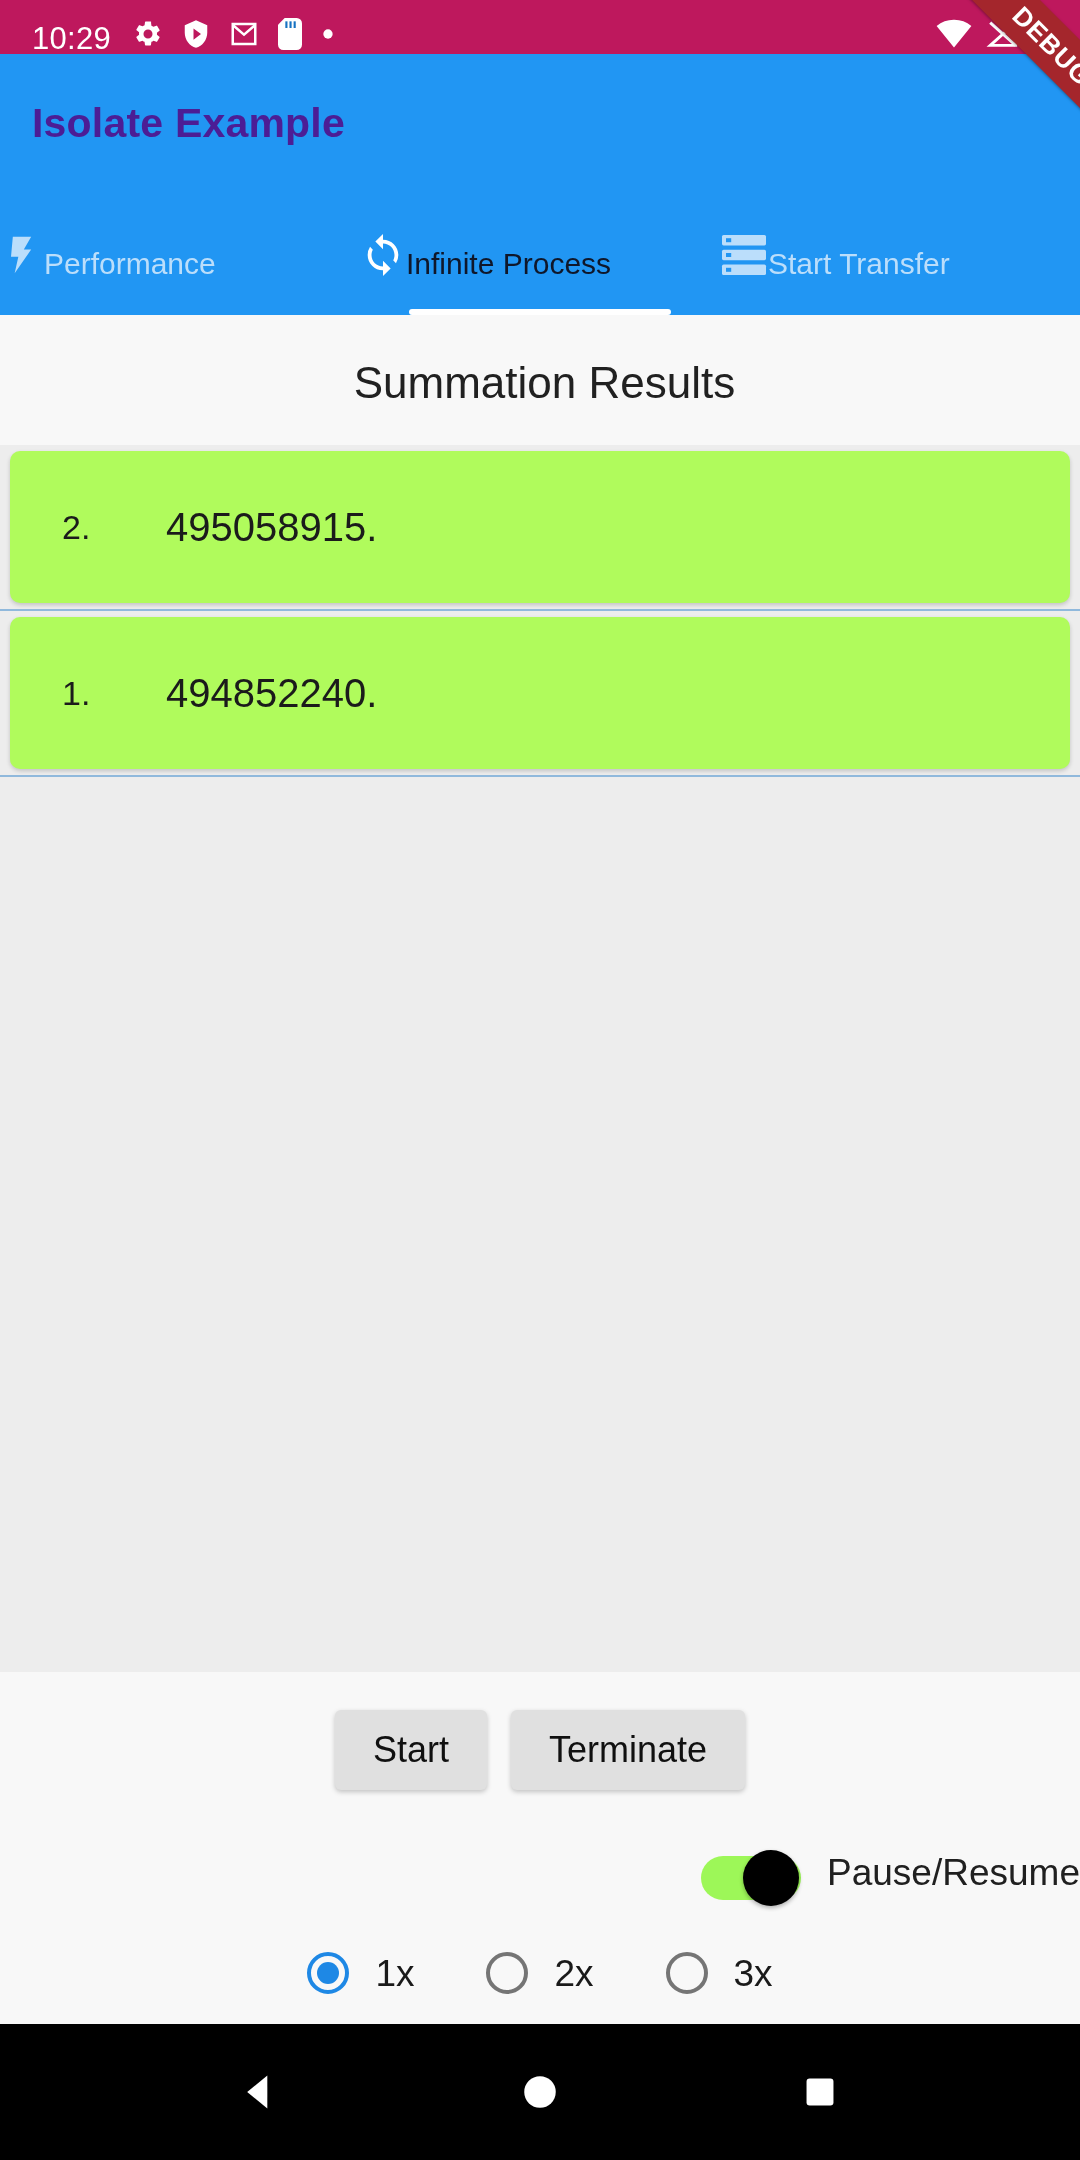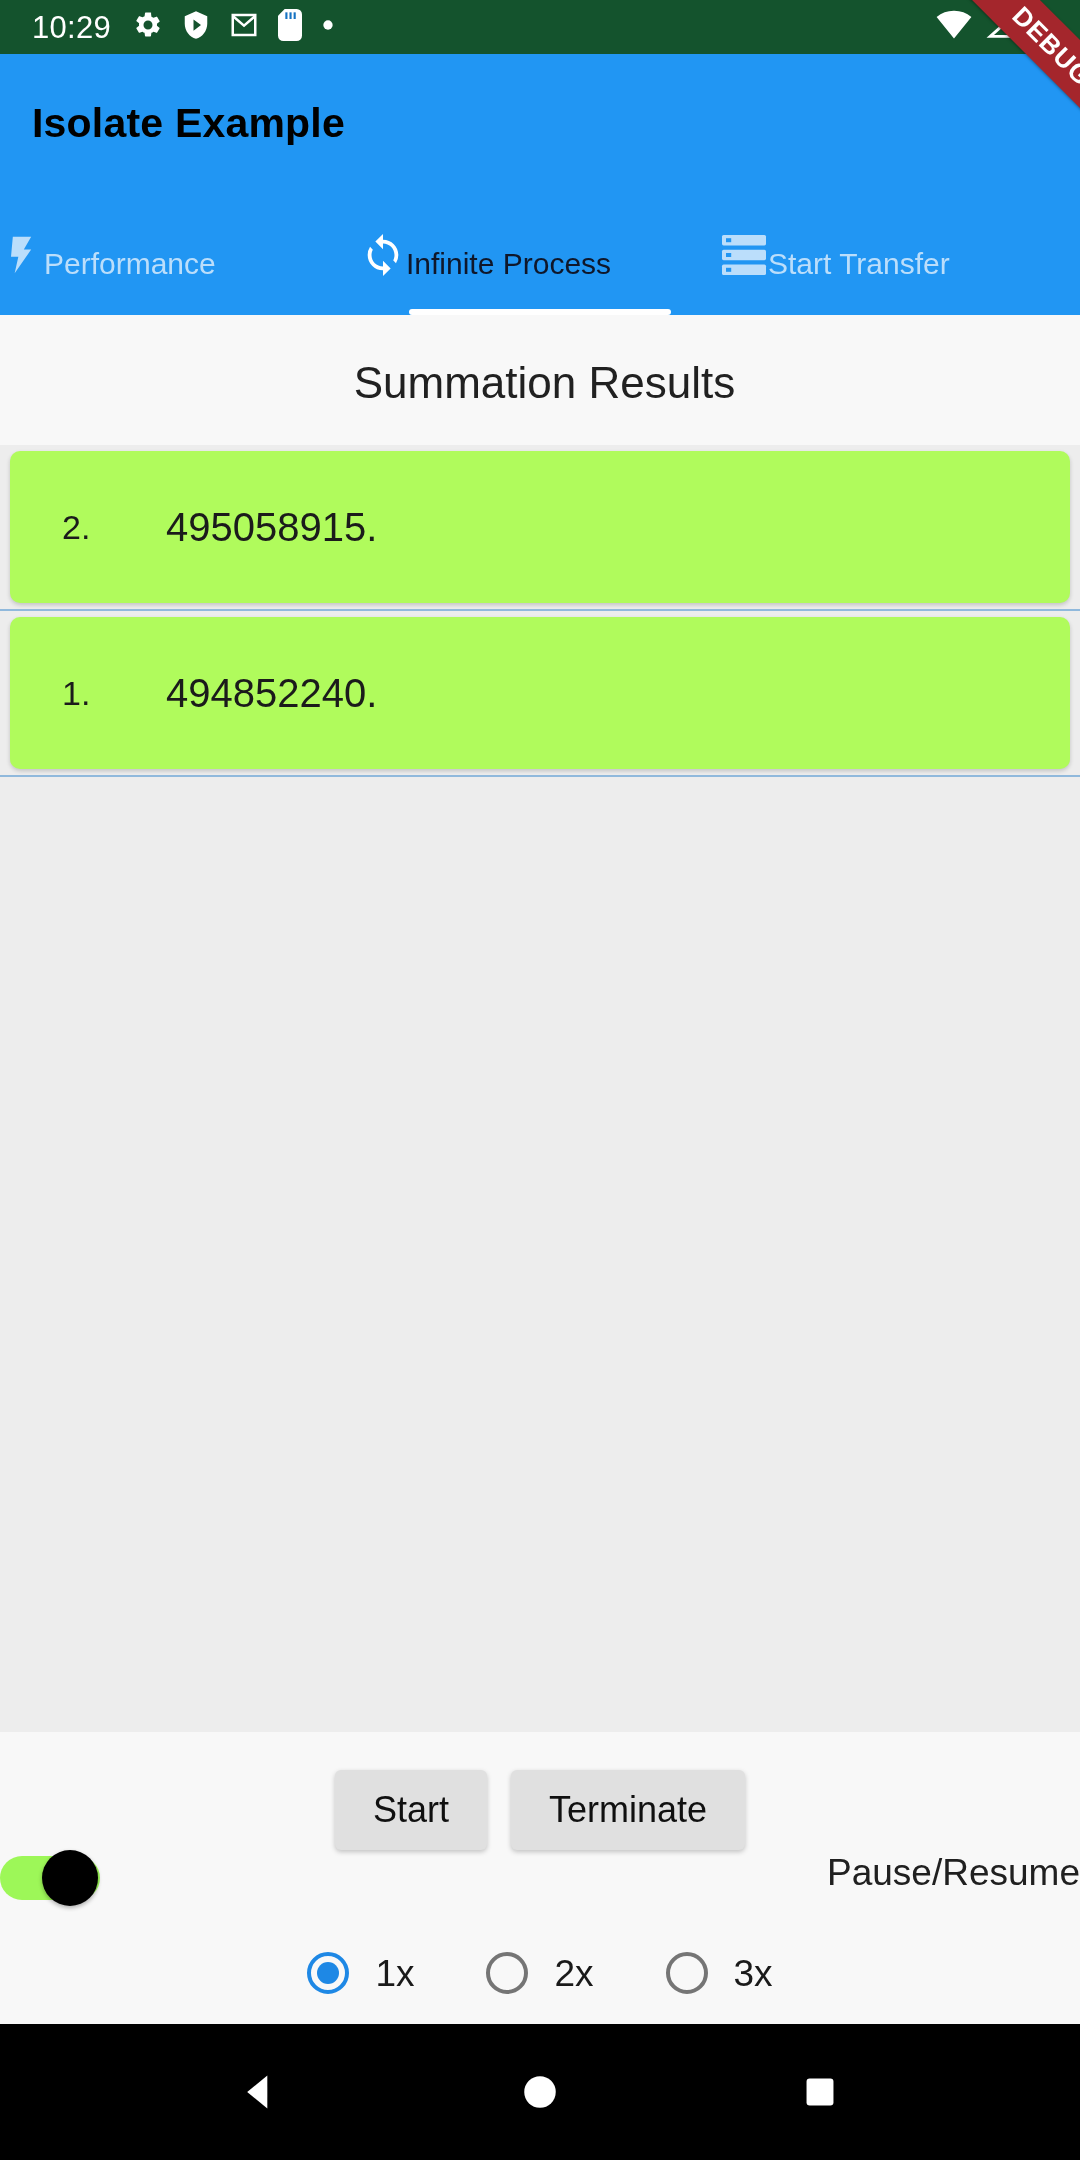--- a/index.html
+++ b/index.html
@@ -21,23 +21,23 @@
     height: 2160px;
     display: flex;
     flex-direction: column;
     overflow: hidden;
   }
 
   
   .status-bar {
     position: relative;
     height: 54px;
-    background: #14532d;
-    display: flex;
-    align-items: center;
+    background: #be185d;
+    display: flex;
+    align-items: flex-end;
     padding: 0 22px 0 32px;
     box-sizing: border-box;
     flex: 0 0 auto;
     z-index: 5;
   }
   .status-clock {
     color: #ffffff;
     font-size: 31px;
     letter-spacing: 0.3px;
     line-height: 1;
@@ -60,21 +60,21 @@
 
   
   .app-bar {
     background: #2196F3;
     flex: 0 0 auto;
     position: relative;
     padding-top: 48px;
     z-index: 4;
   }
   .app-title {
-    color: #000000;
+    color: #4c1d95;
     font-size: 41px;
     font-weight: 700;
     padding-left: 32px;
     letter-spacing: 0.2px;
     line-height: 1.05;
   }
   .tab-bar {
     display: flex;
     margin-top: 42px;
     height: 128px;
@@ -193,22 +193,23 @@
     color: #101010;
     font-size: 36px;
     font-family: "Liberation Sans", sans-serif;
     padding: 22px 38px;
     box-shadow: 0 2px 5px rgba(0,0,0,0.22);
     line-height: 1;
     cursor: pointer;
   }
   .switch-row {
     display: flex;
-    justify-content: space-between;
-    align-items: center;
+    justify-content: flex-end;
+    align-items: center;
+    margin-top: 60px;
     gap: 26px;
   }
   .switch {
     position: relative;
     width: 100px;
     height: 44px;
     flex: 0 0 auto;
   }
   .switch-track {
     position: absolute;

